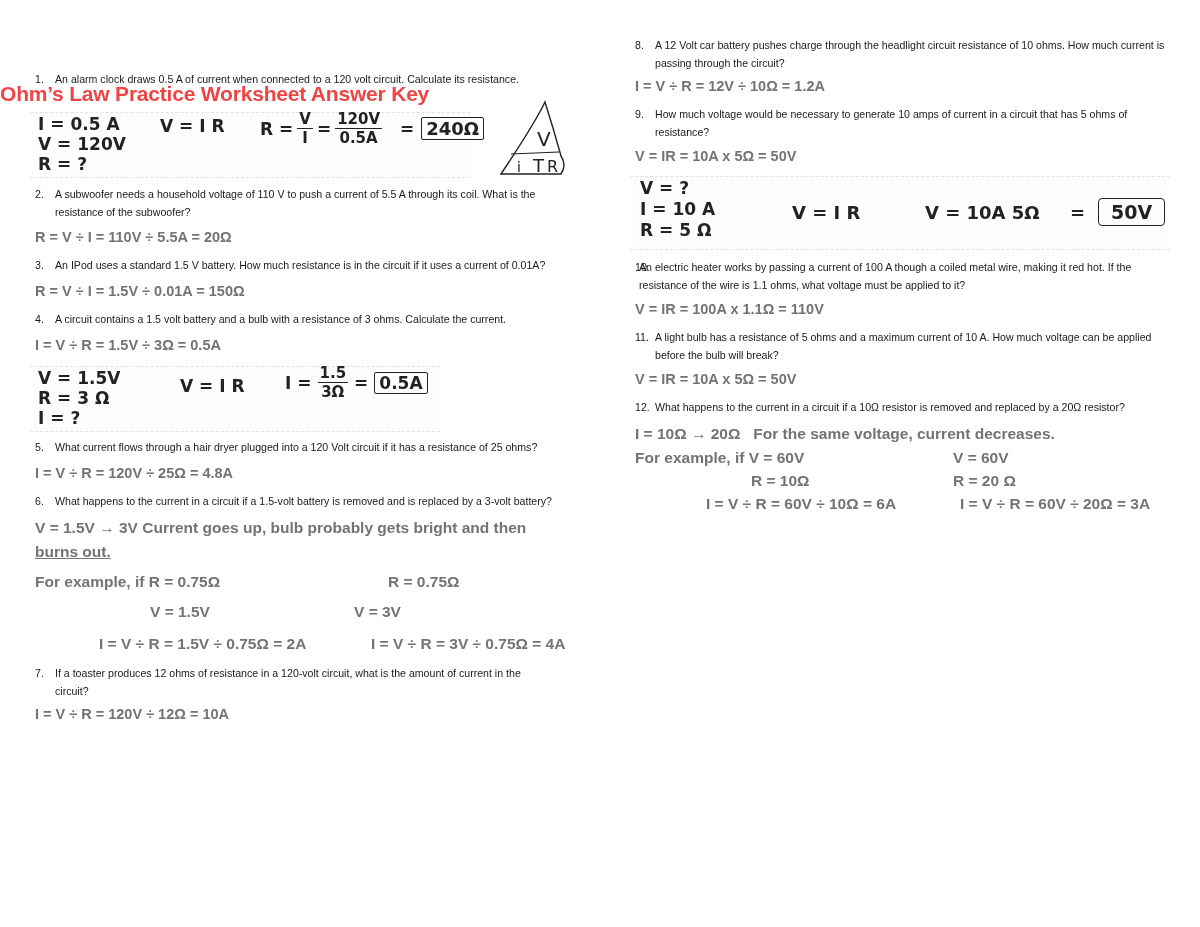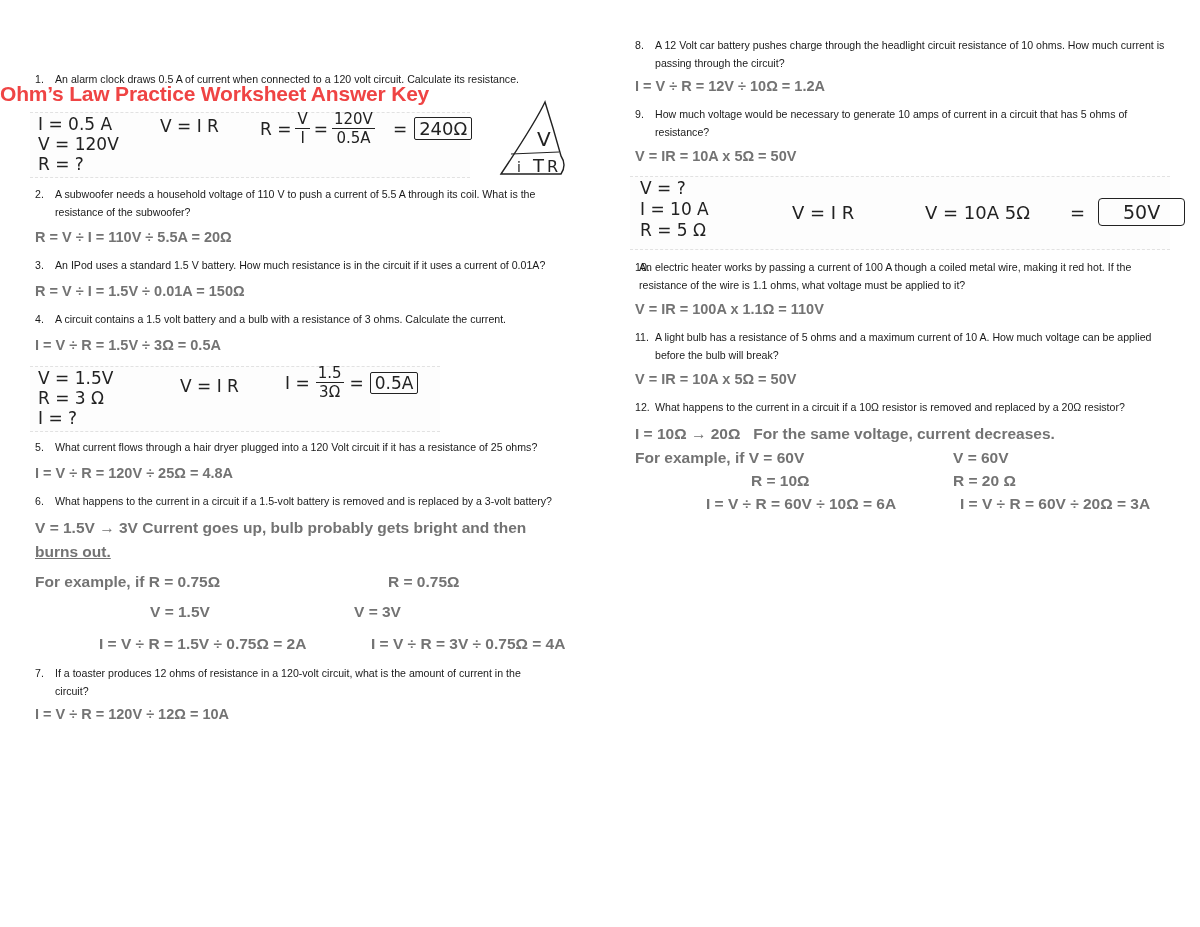--- a/index.html
+++ b/index.html
@@ -7,21 +7,21 @@
          font-family: "Liberation Sans", "DejaVu Sans", sans-serif; color: #111; }
   .abs { position: absolute; }
   .title { left: 0; width: 600px; top: 38px; text-align: left; color: #ef4444;
            font-weight: bold; font-size: 21px; letter-spacing: -0.2px; margin-top: 44px; }
   .q { font-size: 10.6px; line-height: 18px; color: #1a1a1a; }
   .q .num { position: absolute; left: 0; top: 0; }
   .q .txt { margin-left: 20px; display: block; }
   .ans { color: #737373; font-weight: bold; font-size: 14.5px; white-space: nowrap; }
   .ans.lg { font-size: 15.5px; }
   .hw { font-family: "DejaVu Sans", sans-serif; color: #222; font-size: 17px;
-        white-space: nowrap; font-weight: 400; }
+        white-space: nowrap; font-weight: 700; }
   .hw-block { background: #fdfdfd; border-top: 1px dashed #e2e2e2; border-bottom: 1px dashed #e2e2e2; }
   .box { border: 1.5px solid #222; padding: 0 4px; border-radius: 2px; }
   .frac { display: inline-flex; flex-direction: column; align-items: center; vertical-align: middle;
           line-height: 18px; font-size: 15px; }
   .frac .n { border-bottom: 1.5px solid #222; padding: 0 2px; }
 </style>
 </head>
 <body>
 
 <div class="abs title">Ohm’s Law Practice Worksheet Answer Key</div>
@@ -136,21 +136,21 @@
 
 <div class="abs hw-block" style="left:630px; top:176px; width:540px; height:72px;"></div>
 <div class="abs hw" style="left:640px; top:178px; line-height:21px;">
   <div>V = ?</div>
   <div>I = 10 A</div>
   <div>R = 5 Ω</div>
 </div>
 <div class="abs hw" style="left:792px; top:202px; font-size:18px;">V = I R</div>
 <div class="abs hw" style="left:925px; top:202px; font-size:18px;">V = 10A 5Ω</div>
 <div class="abs hw" style="left:1070px; top:202px; font-size:18px;">=</div>
-<div class="abs hw box" style="left:1098px; top:198px; font-size:19px; padding:2px 24px; border-radius:4px;">50V</div>
+<div class="abs hw box" style="left:1098px; top:198px; font-size:19px; padding:2px 12px; border-radius:4px;">50V</div>
 
 <div class="abs q" style="left:635px; top:258px; width:540px;">
   <span class="num">10.</span>
   <span class="txt" style="margin-left:4px;">An electric heater works by passing a current of 100 A though a coiled metal wire, making it red hot. If the resistance of the wire is 1.1 ohms, what voltage must be applied to it?</span>
 </div>
 <div class="abs ans" style="left:635px; top:301px;">V = IR = 100A x 1.1Ω = 110V</div>
 
 <div class="abs q" style="left:635px; top:328px; width:540px;">
   <span class="num">11.</span>
   <span class="txt">A light bulb has a resistance of 5 ohms and a maximum current of 10 A. How much voltage can be applied before the bulb will break?</span>

